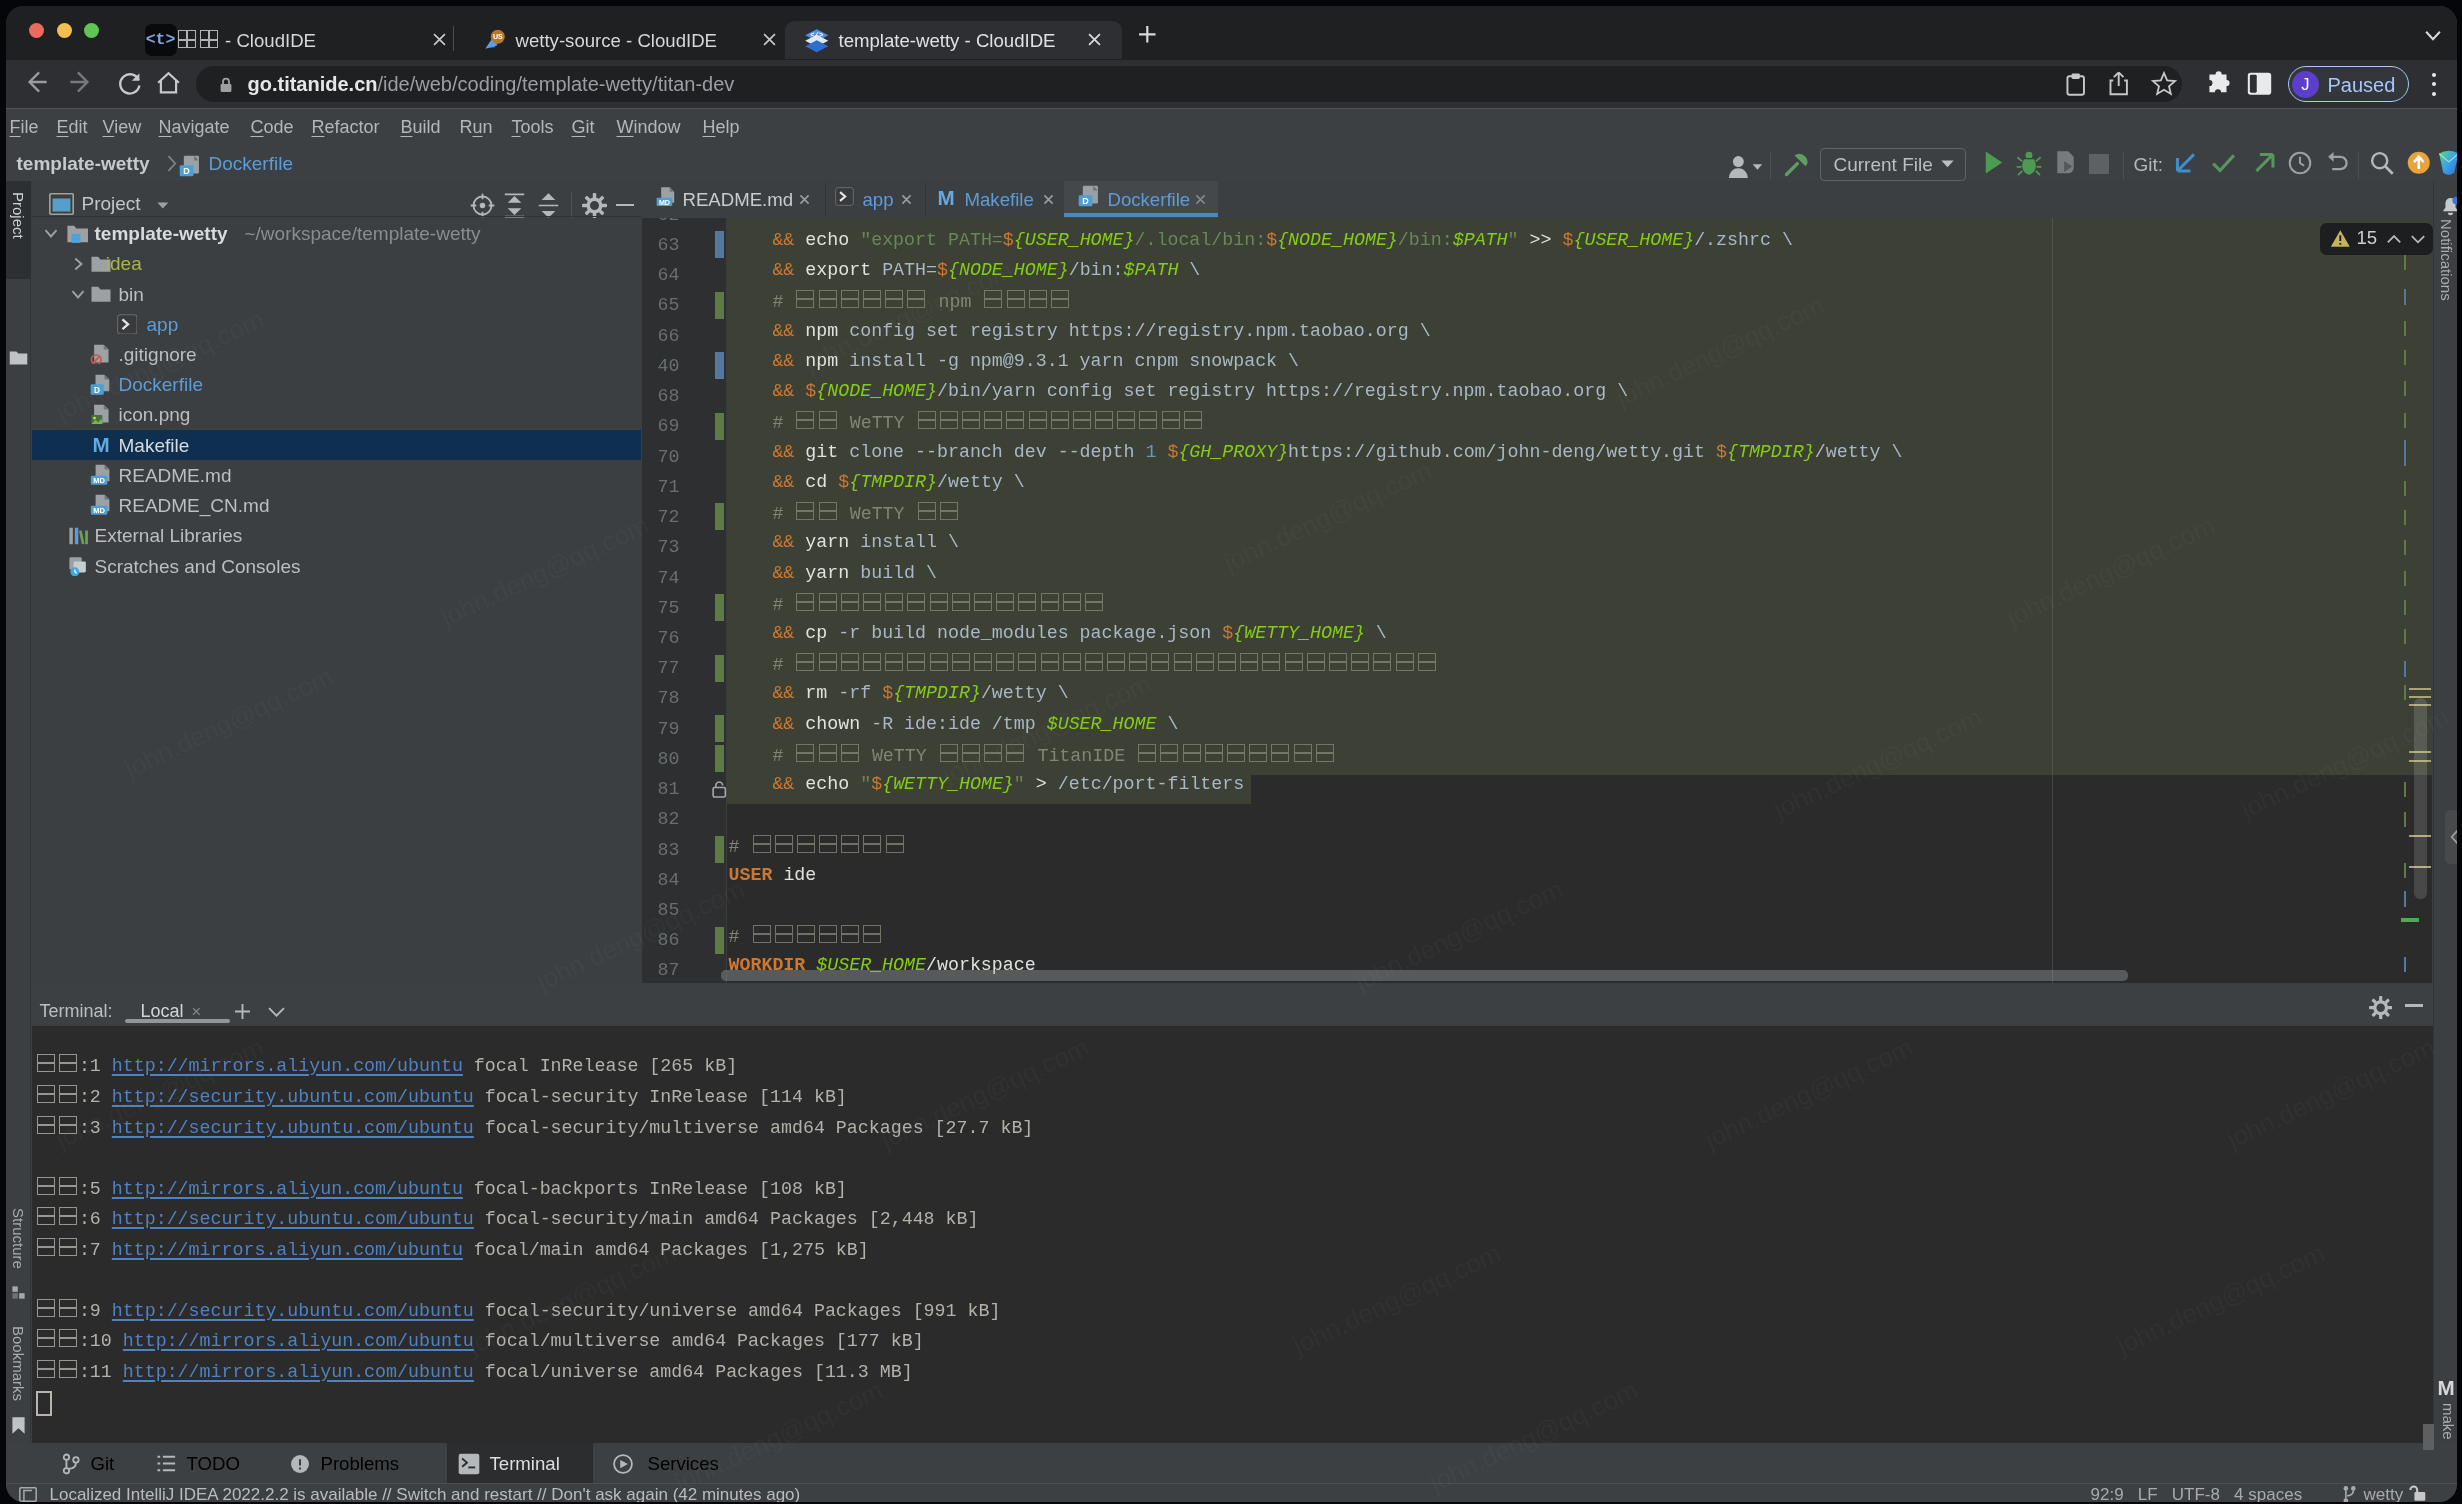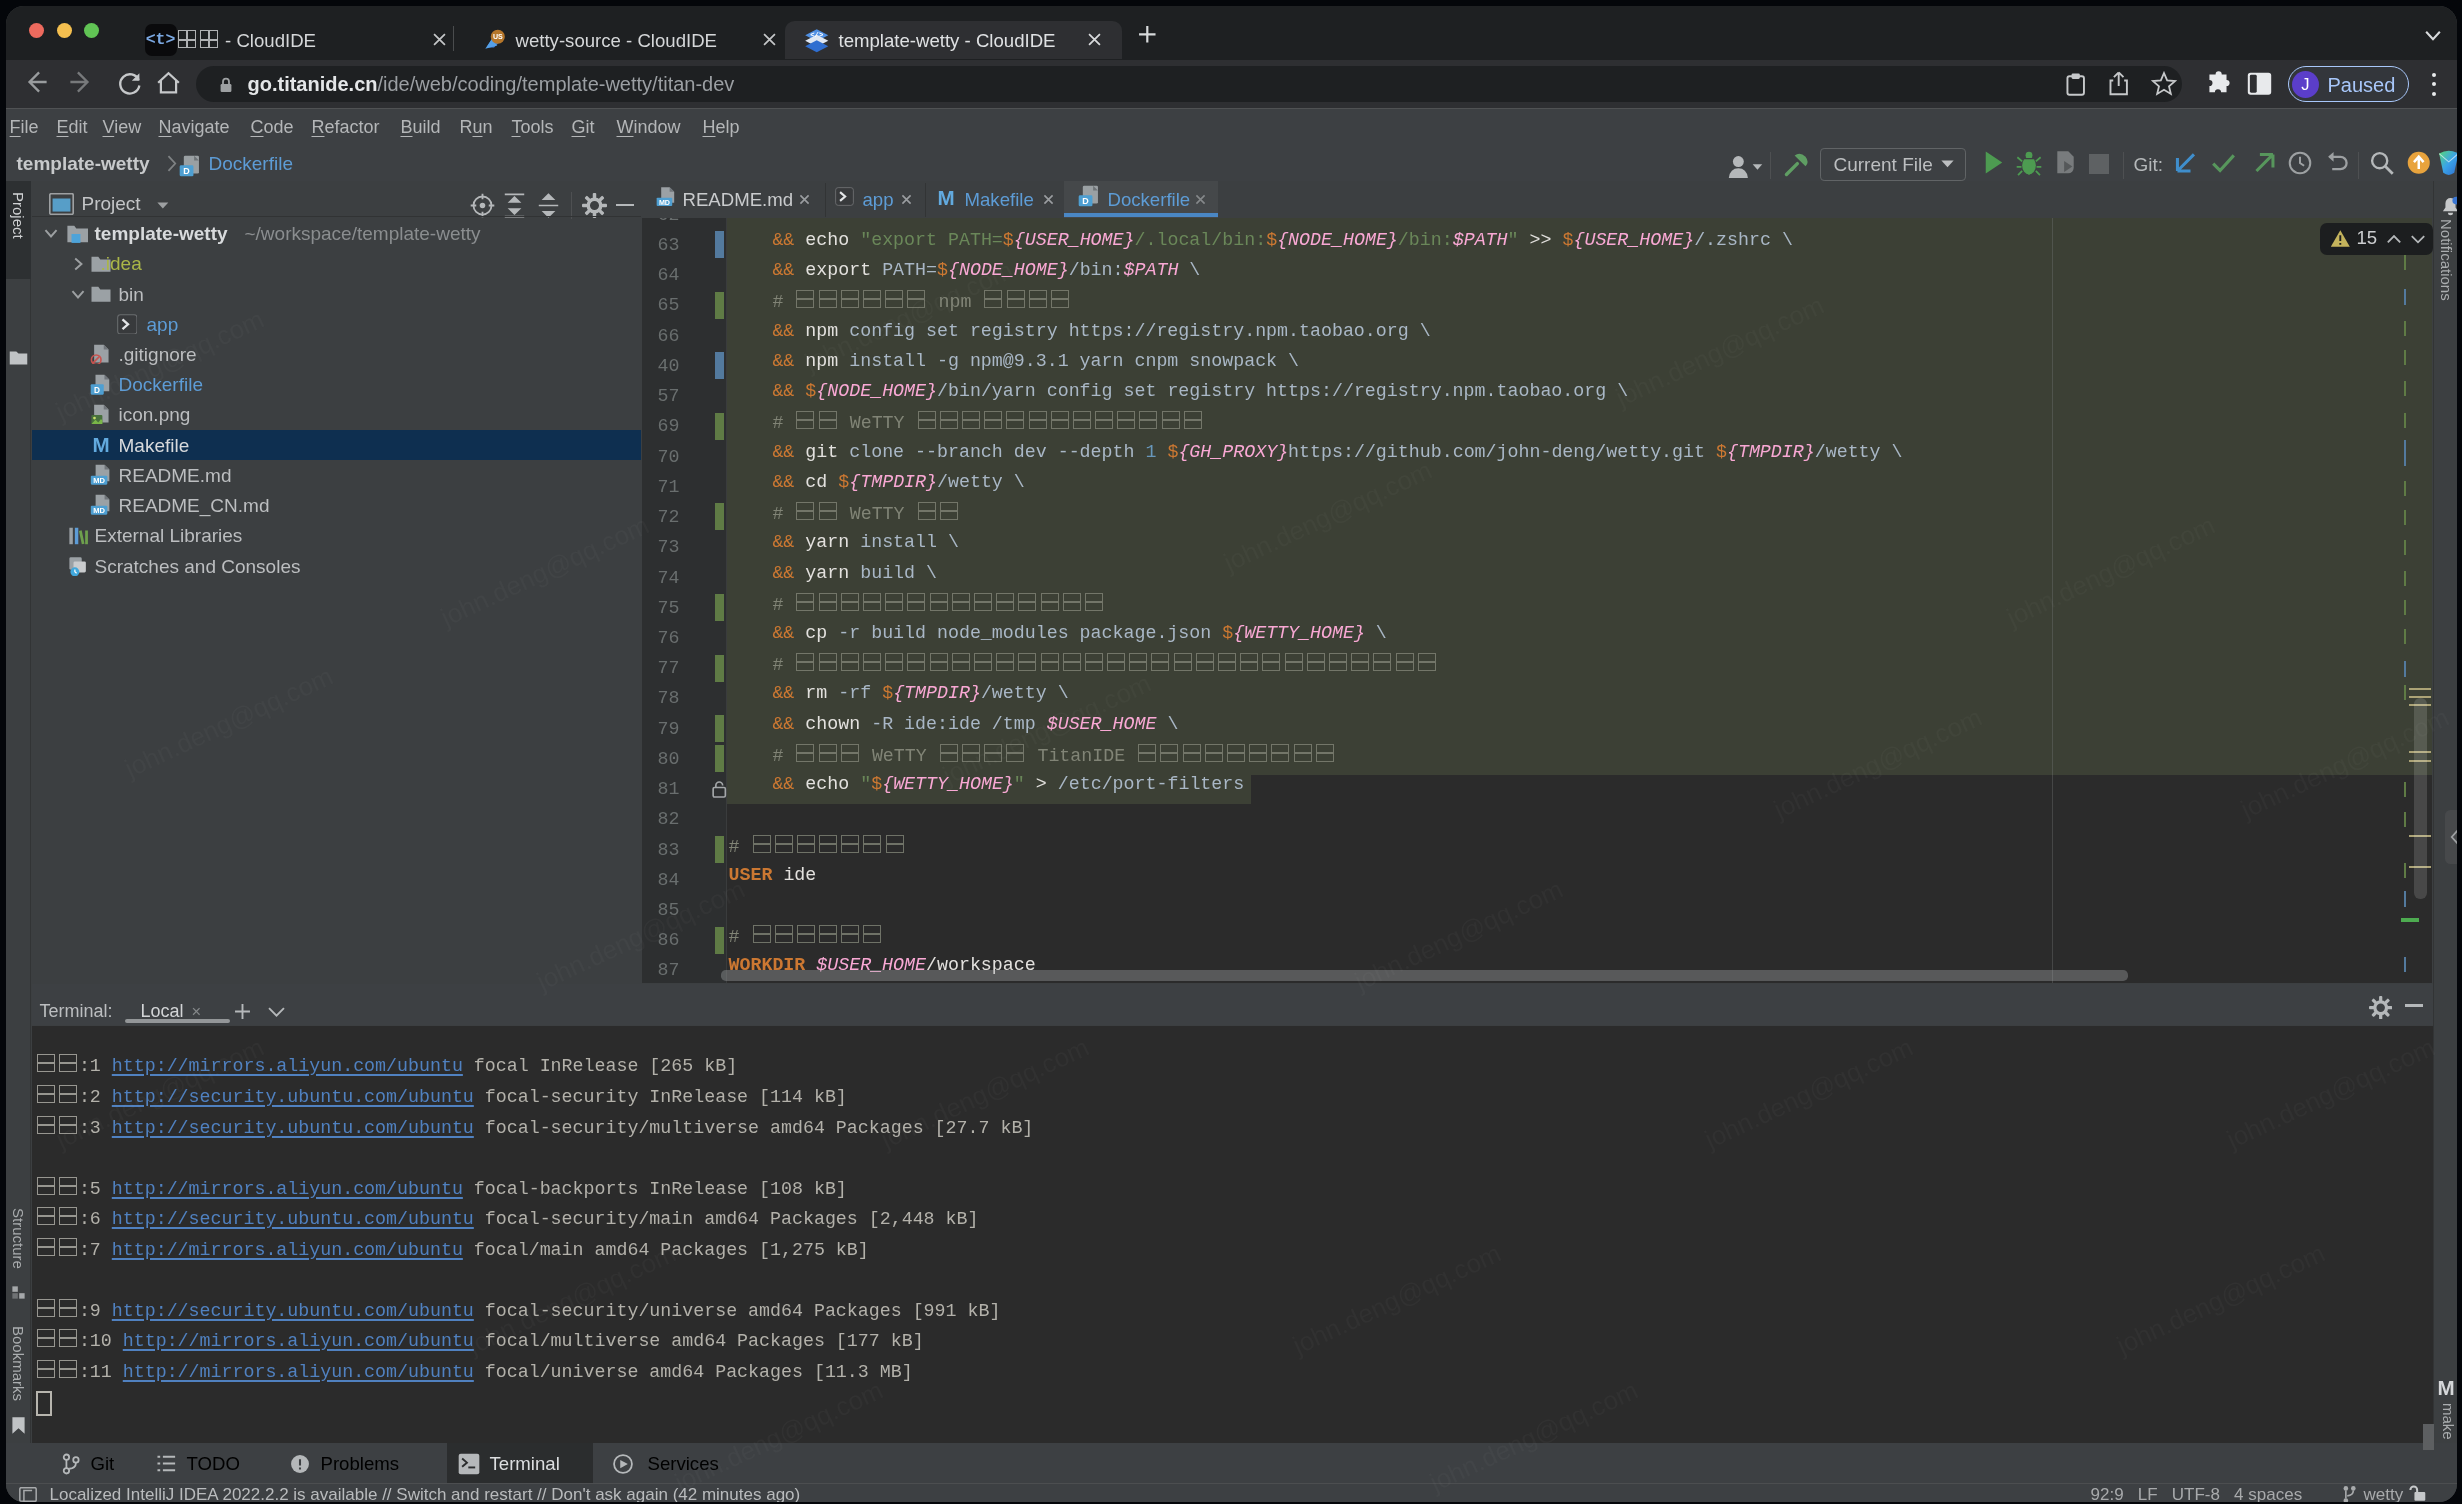--- a/index.html
+++ b/index.html
@@ -23,21 +23,21 @@
 #lbar{position:absolute;left:0;top:175px;width:25.4px;height:1303px;background:#3c3f41;border-right:0.7px solid #323435}
 #rbar{position:absolute;left:2427px;top:175px;width:25px;height:1303px;background:#3c3f41;border-left:0.7px solid #323435}
 .vtext{position:absolute;color:#aaadaf;font-size:15px;white-space:nowrap}
 #ppanel{position:absolute;left:26px;top:175px;width:609px;height:802px;background:#3c3f41}
 #phead{position:absolute;left:26px;top:175px;width:609px;height:41px;color:#c3c5c7;font-size:18.6px}
 
 #editor{position:absolute;left:636px;top:175px;width:1790px;height:802px;background:#2b2b2b}
 #etabs{position:absolute;left:636px;top:175px;width:1790px;height:37px;background:#3c3f41}
 .gut{position:absolute;left:636px;width:38px;text-align:right;color:#696e6e;font:18.3px "Liberation Mono",monospace;line-height:30px}
 .cl{position:absolute;left:723px;height:30px;line-height:30px;white-space:pre;font:18.3px "Liberation Mono",monospace;color:#a9b7c6;letter-spacing:0}
-.cl i{font-style:italic;color:#f9a8d4}
+.cl i{font-style:italic;color:#84cc16}
 .cl b{font-weight:normal;color:#e3e1de}
 .kw{color:#cc7832;font-weight:bold}
 .am{color:#cc7832}
 .st{color:#6a8759}
 .cm{color:#818476}
 .nm{color:#6897bb}
 
 #term{position:absolute;left:26px;top:1020px;width:2401px;height:418px;background:#2b2b2b}
 #thead{position:absolute;left:26px;top:978px;width:2401px;height:41px;background:#3d4043;color:#bbbdbf;font-size:18px}
 .tl{position:absolute;left:29px;height:30px;line-height:30px;white-space:pre;font:18.3px "Liberation Mono",monospace;color:#b3b1aa}
@@ -399,21 +399,21 @@
 <svg class="abs" style="left:705px;top:774px" width="16.5" height="19" viewBox="0 0 24 28">
       <rect x="3" y="11" width="18" height="14" rx="2" fill="none" stroke="#a5a8aa" stroke-width="2.4"></rect>
       <path d="M7 11 V8 a5 5 0 0 1 10 0" fill="none" stroke="#a5a8aa" stroke-width="2.4"></path>
     </svg>
 <div class="gut" style="top:194px">62</div>
 <div class="gut" style="top:224px">63</div>
 <div class="gut" style="top:254px">64</div>
 <div class="gut" style="top:284px">65</div>
 <div class="gut" style="top:315px">66</div>
 <div class="gut" style="top:345px">40</div>
-<div class="gut" style="top:375px">57</div>
+<div class="gut" style="top:375px">68</div>
 <div class="gut" style="top:405px">69</div>
 <div class="gut" style="top:436px">70</div>
 <div class="gut" style="top:466px">71</div>
 <div class="gut" style="top:496px">72</div>
 <div class="gut" style="top:526px">73</div>
 <div class="gut" style="top:557px">74</div>
 <div class="gut" style="top:587px">75</div>
 <div class="gut" style="top:617px">76</div>
 <div class="gut" style="top:647px">77</div>
 <div class="gut" style="top:677px">78</div>

